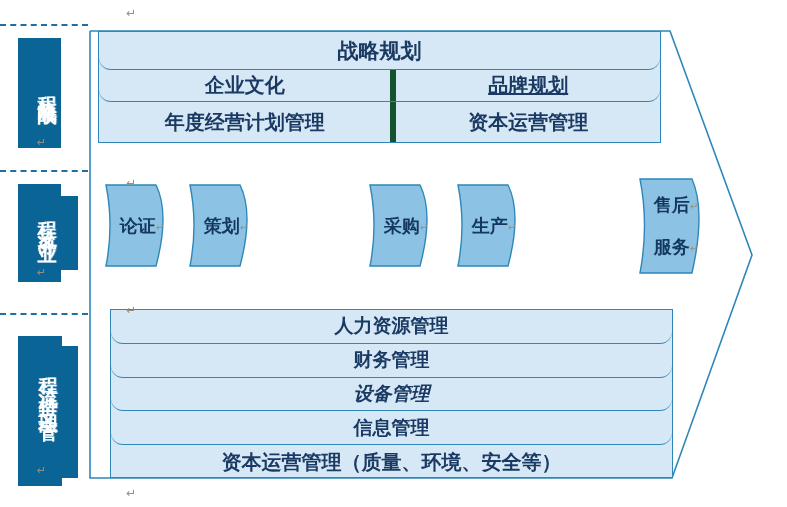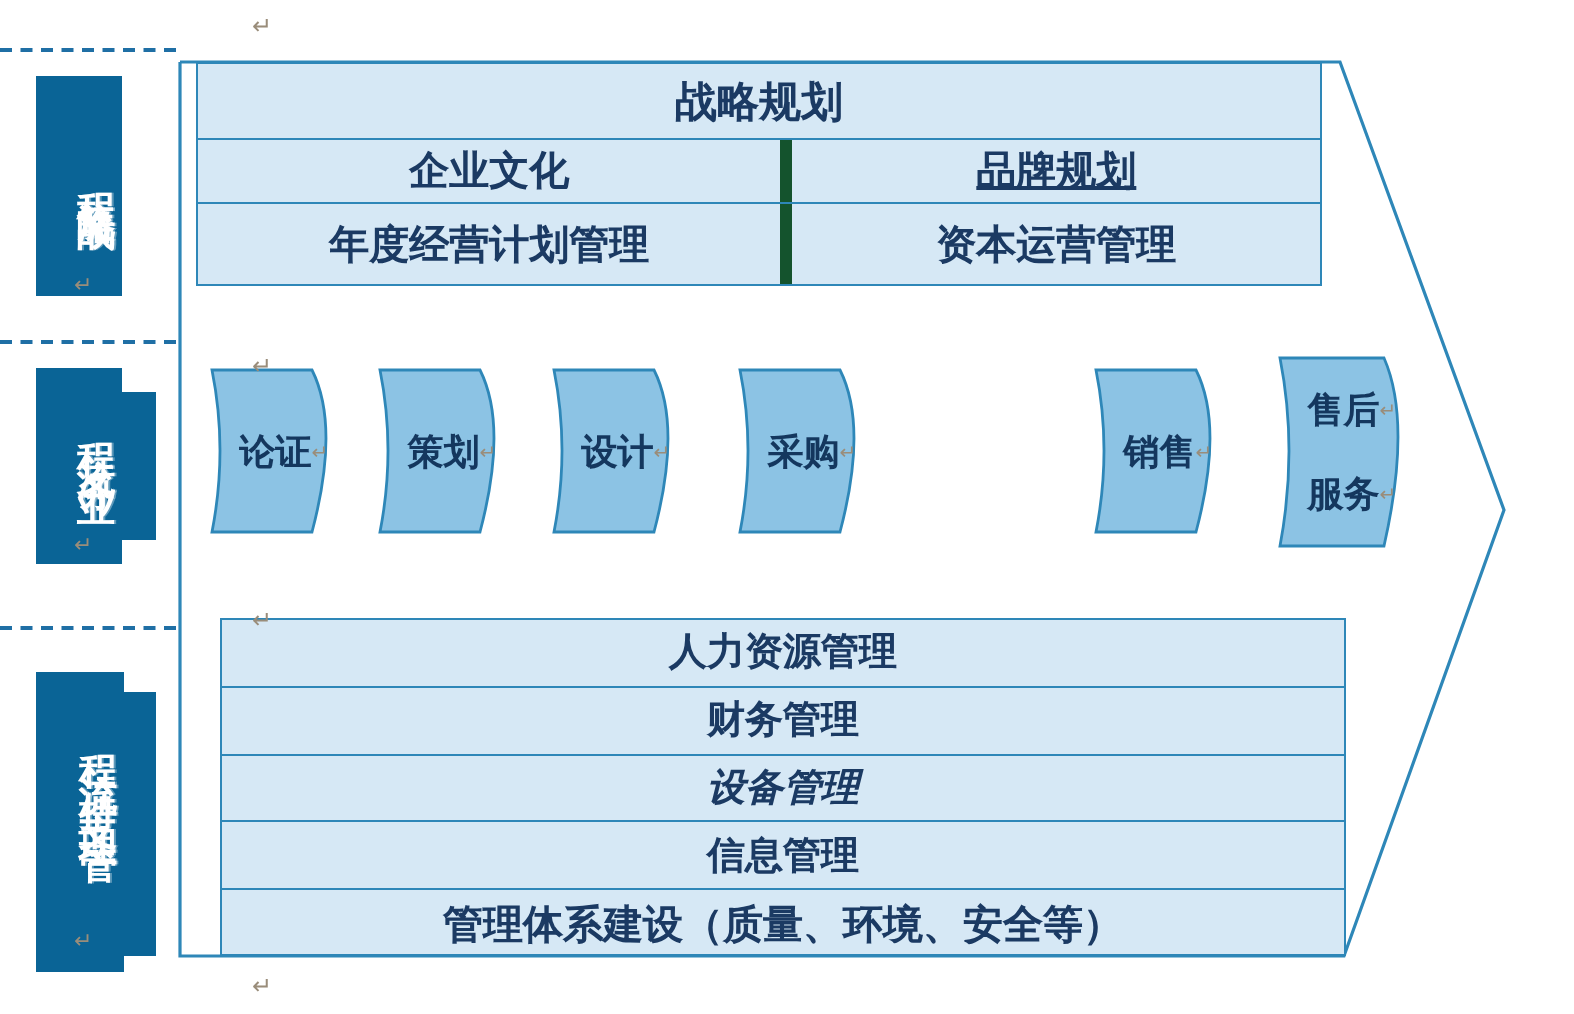--- a/index.html
+++ b/index.html
@@ -73,20 +73,21 @@
   .tbl {
     position: absolute;
     box-sizing: border-box;
     border: 1px solid #2E87B8;
     background: #D6E8F5;
   }
   .tbl-row {
     box-sizing: border-box;
     display: flex;
     border-bottom: 1px solid #2E87B8;
+    border-radius: 12px;
   }
   .tbl-row:last-child { border-bottom: none; }
   .tbl-cell {
     box-sizing: border-box;
     display: flex;
     align-items: center;
     justify-content: center;
     color: #1B3A63;
     font-weight: bold;
     border-right: 6px solid #14532d;
@@ -215,47 +216,39 @@
 
     <div class="chevron" style="left:6px;">
       <svg width="76" height="85" viewBox="0 0 76 85" xmlns="http://www.w3.org/2000/svg">
         <path d="M2,2 L52,2 Q66,30 52,83 L2,83 Q10,42 2,2 Z" fill="#8CC3E4" stroke="#2E87B8" stroke-width="1.4"></path>
       </svg>
       <div class="label">
         <span class="line"><span>论证</span><span class="pil">↵</span></span>
       </div>
     </div>
 
-    <div class="chevron" style="left:177px;">
-      <svg width="76" height="85" viewBox="0 0 76 85" xmlns="http://www.w3.org/2000/svg">
-        <path d="M2,2 L52,2 Q66,30 52,83 L2,83 Q10,42 2,2 Z" fill="#8CC3E4" stroke="#2E87B8" stroke-width="1.4"></path>
-      </svg>
-      <div class="label">
-        <span class="line"><span>设计</span><span class="pil">↵</span></span>
-      </div>
-    </div>
 
     <div class="chevron" style="left:270px;">
       <svg width="76" height="85" viewBox="0 0 76 85" xmlns="http://www.w3.org/2000/svg">
         <path d="M2,2 L52,2 Q66,30 52,83 L2,83 Q10,42 2,2 Z" fill="#8CC3E4" stroke="#2E87B8" stroke-width="1.4"></path>
       </svg>
       <div class="label">
         <span class="line"><span>采购</span><span class="pil">↵</span></span>
       </div>
     </div>
 
-
-    <div class="chevron" style="left:448px;">
-      <svg width="76" height="85" viewBox="0 0 76 85" xmlns="http://www.w3.org/2000/svg">
-        <path d="M2,2 L52,2 Q66,30 52,83 L2,83 Q10,42 2,2 Z" fill="#8CC3E4" stroke="#2E87B8" stroke-width="1.4"></path>
-      </svg>
-      <div class="label">
-        <span class="line"><span>销售</span><span class="pil">↵</span></span>
-      </div>
-    </div>
+    <div class="chevron" style="left:358px;">
+      <svg width="76" height="85" viewBox="0 0 76 85" xmlns="http://www.w3.org/2000/svg">
+        <path d="M2,2 L52,2 Q66,30 52,83 L2,83 Q10,42 2,2 Z" fill="#8CC3E4" stroke="#2E87B8" stroke-width="1.4"></path>
+      </svg>
+      <div class="label">
+        <span class="line"><span>生产</span><span class="pil">↵</span></span>
+      </div>
+    </div>
+
 
     <div class="chevron two-line" style="left:540px;">
       <svg width="76" height="98" viewBox="0 0 76 98" xmlns="http://www.w3.org/2000/svg">
         <path d="M2,2 L54,2 Q68,34 54,96 L2,96 Q11,48 2,2 Z" fill="#8CC3E4" stroke="#2E87B8" stroke-width="1.4"></path>
       </svg>
       <div class="label">
         <span class="line"><span>售后</span><span class="pil">↵</span></span>
         <span class="line"><span>服务</span><span class="pil">↵</span></span>
       </div>
     </div>
@@ -268,21 +261,21 @@
     <div class="tbl-row">
       <div class="tbl-cell" style="width:100%;">财务管理</div>
     </div>
     <div class="tbl-row">
       <div class="tbl-cell" style="width:100%;font-style:italic;">设备管理</div>
     </div>
     <div class="tbl-row">
       <div class="tbl-cell" style="width:100%;">信息管理</div>
     </div>
     <div class="tbl-row last">
-      <div class="tbl-cell" style="width:100%;">管理体系建设（质量、环境、安全等）</div>
+      <div class="tbl-cell" style="width:100%;">资本运营管理（质量、环境、安全等）</div>
     </div>
   </div>
 
   <span class="mark" style="left:126px; top:6px;">↵</span>
   <span class="mark" style="left:126px; top:176px;">↵</span>
   <span class="mark" style="left:126px; top:303px;">↵</span>
   <span class="mark" style="left:126px; top:486px;">↵</span>
 
 </div>
 

